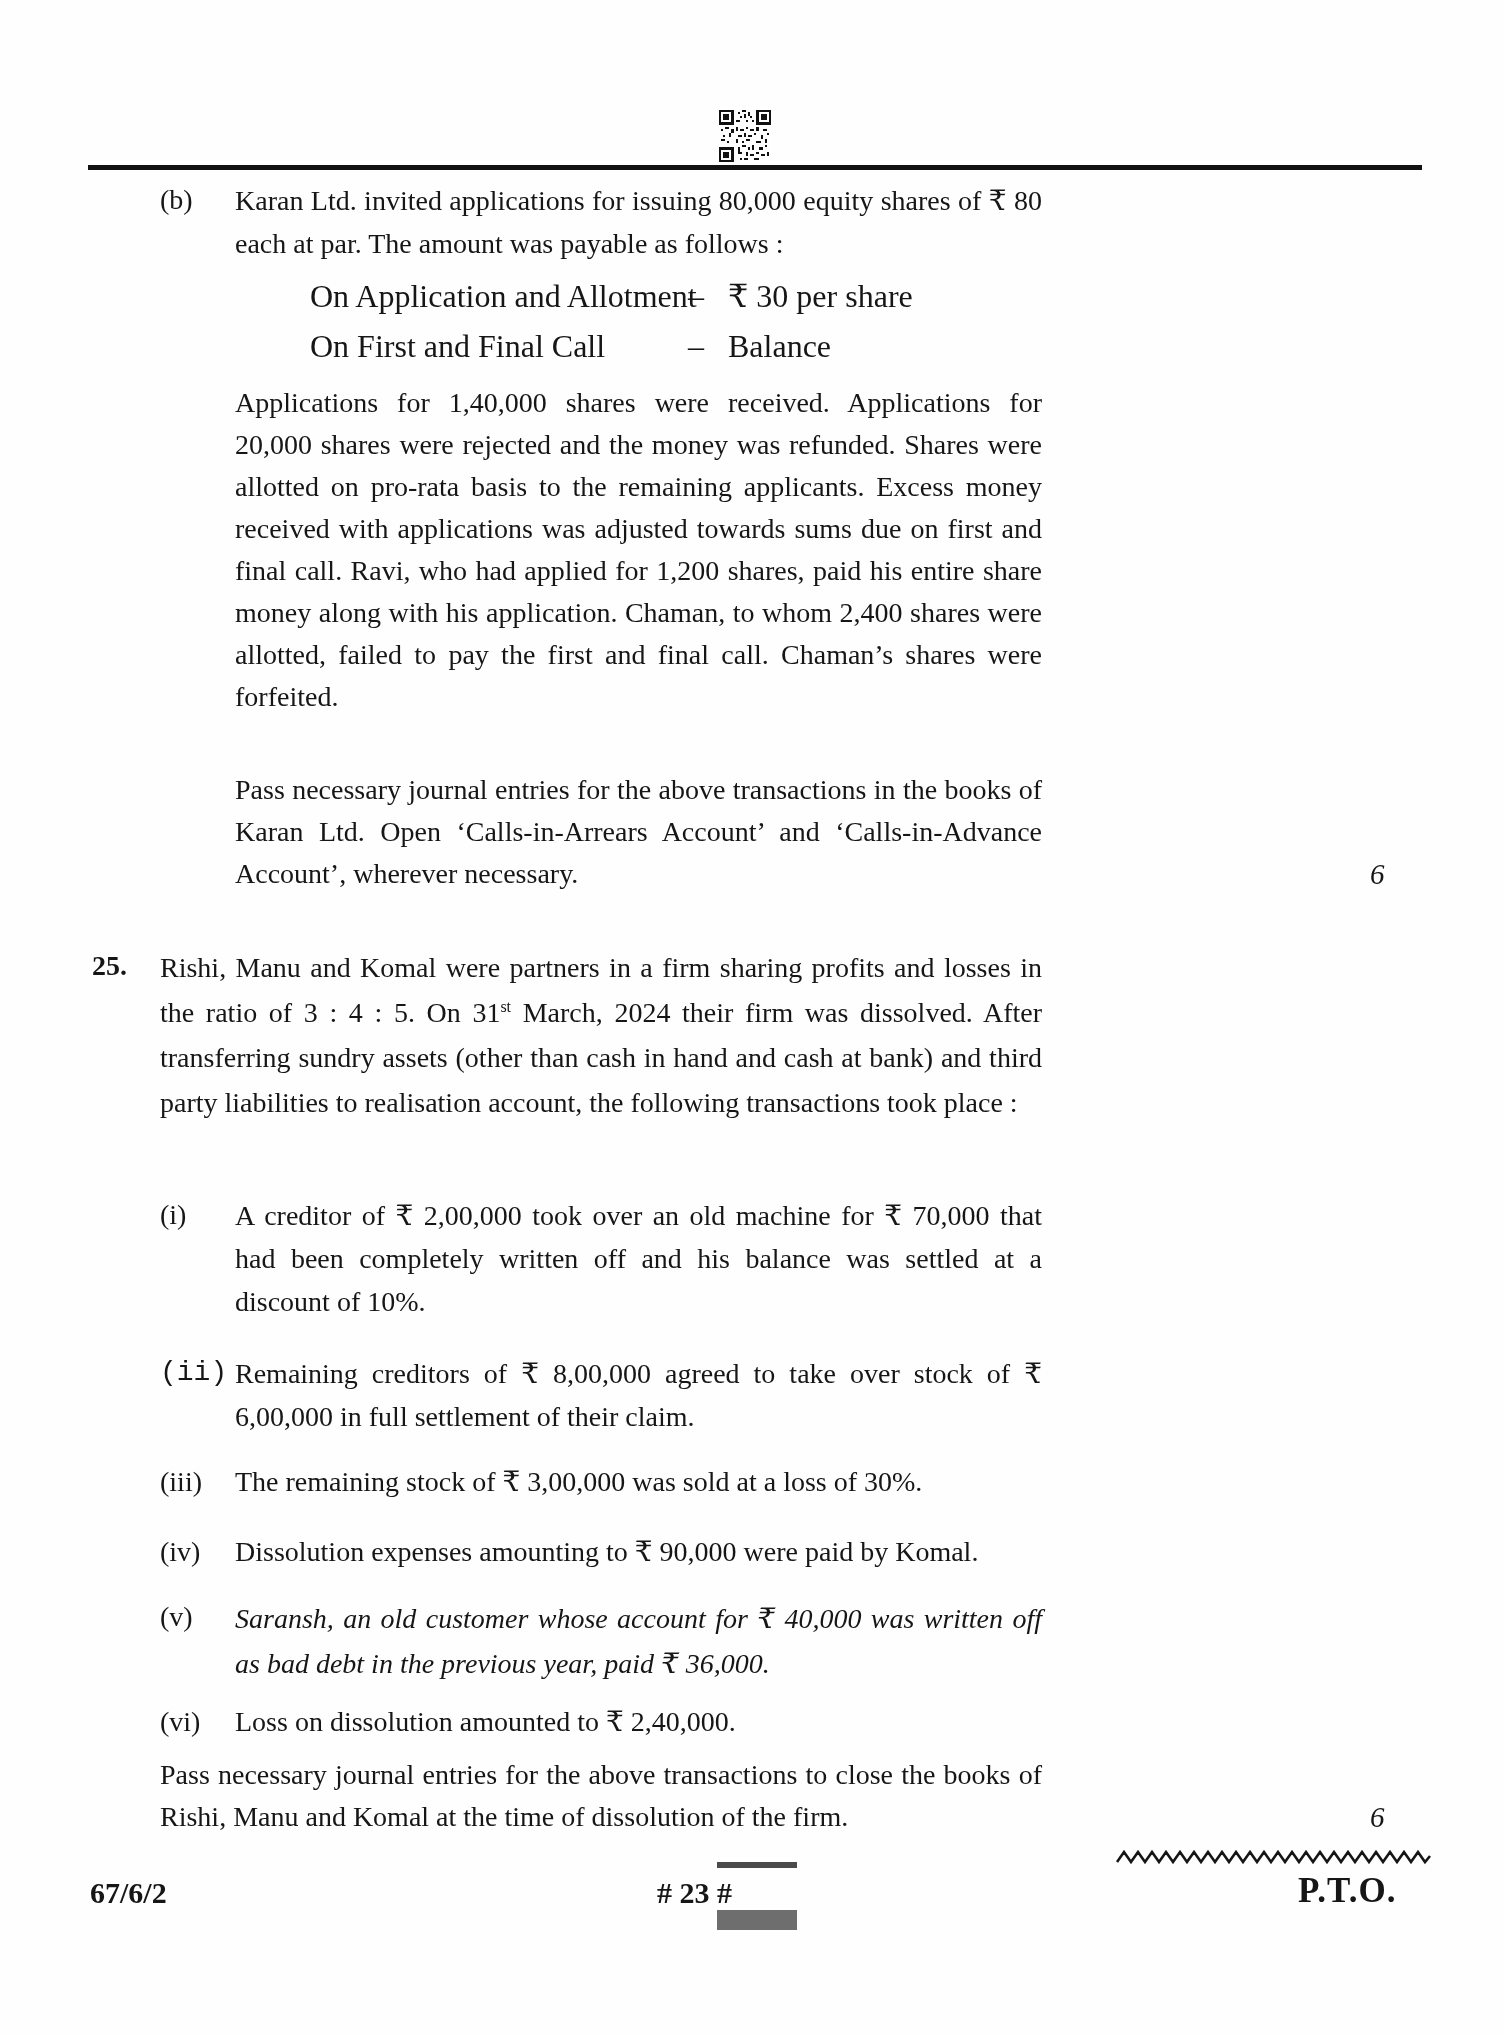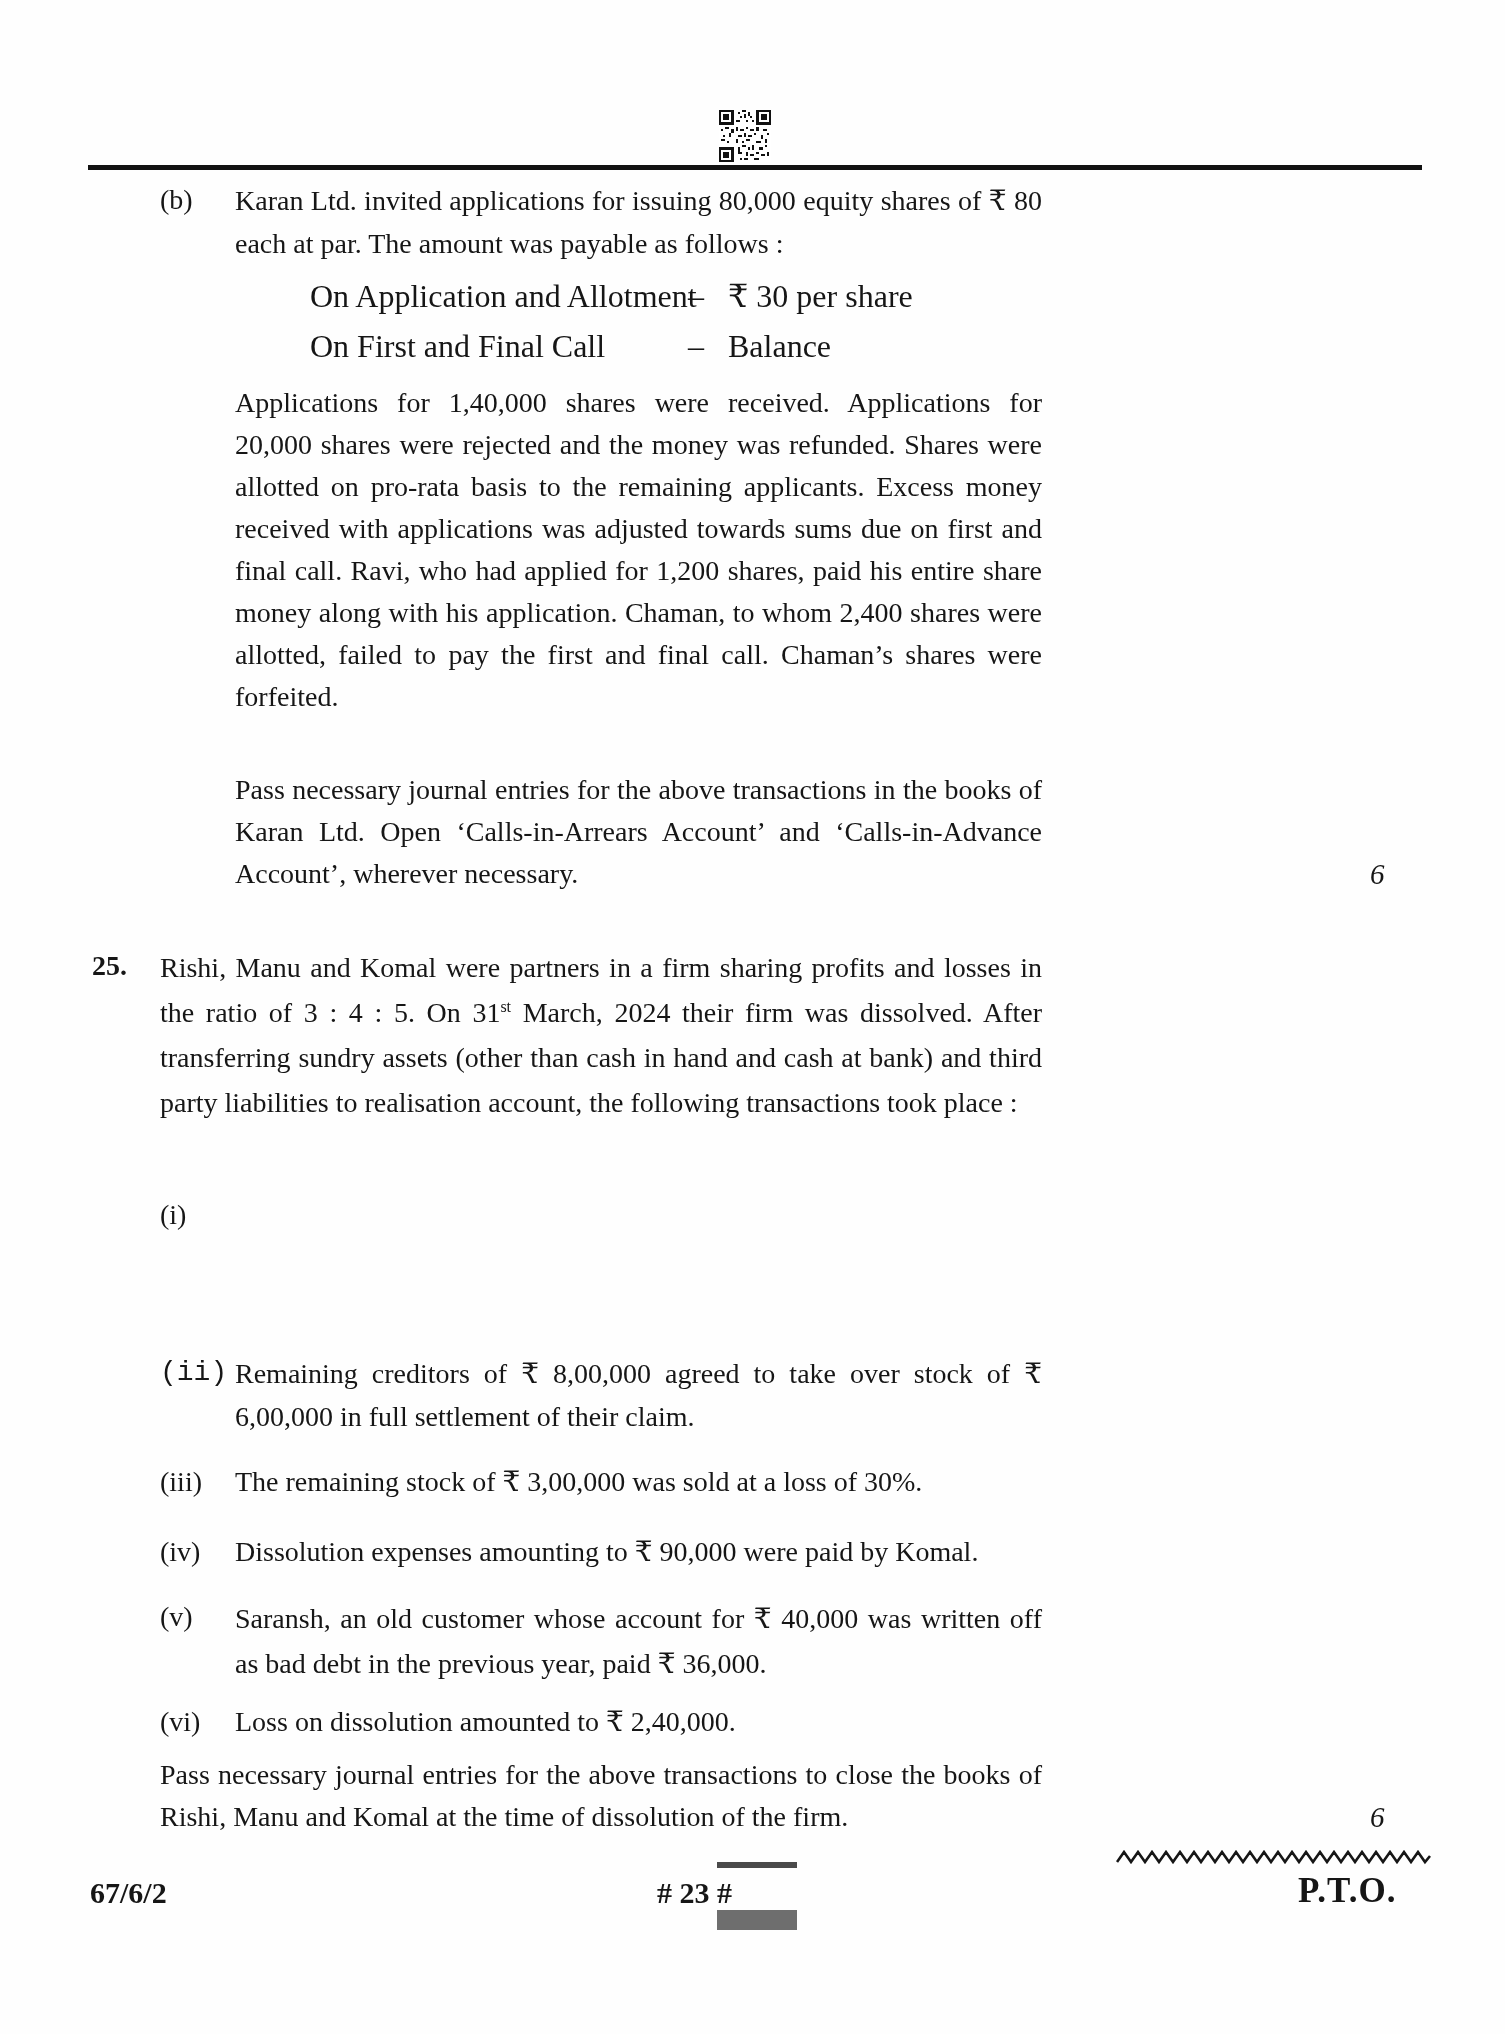--- a/index.html
+++ b/index.html
@@ -114,32 +114,33 @@
   <div class="abs txt just" style="left:235px;top:382px;width:807px;">Applications for 1,40,000 shares were received. Applications for 20,000 shares were rejected and the money was refunded. Shares were allotted on pro-rata basis to the remaining applicants. Excess money received with applications was adjusted towards sums due on first and final call. Ravi, who had applied for 1,200 shares, paid his entire share money along with his application. Chaman, to whom 2,400 shares were allotted, failed to pay the first and final call. Chaman’s shares were forfeited.</div>
 
   <div class="abs txt just" style="left:235px;top:769px;width:807px;">Pass necessary journal entries for the above transactions in the books of Karan Ltd. Open ‘Calls-in-Arrears Account’ and ‘Calls-in-Advance Account’, wherever necessary.</div>
 
   <div class="abs marks" style="left:1370px;top:853px;">6</div>
 
   <div class="abs label bold" style="left:92px;top:945px;">25.</div>
   <div class="abs txt just" style="left:160px;top:945px;width:882px;line-height:45px;"><span>Rishi, Manu and Komal were partners in a firm sharing profits and losses in the ratio of 3 : 4 : 5. On 31</span><sup class="st">st</sup><span> March, 2024 their firm was dissolved. After transferring sundry assets (other than cash in hand and cash at bank) and third party liabilities to realisation account, the following transactions took place :</span></div>
 
   <div class="abs label" style="left:160px;top:1194px;">(i)</div>
+  <div class="abs txt just" style="left:235px;top:1194px;width:807px;line-height:43px;">A creditor of ₹ 2,00,000 took over an old machine for ₹ 70,000 that had been completely written off and his balance was settled at a discount of 10%.</div>
 
   <div class="abs label" style="left:160px;top:1352px;font-family:Liberation Mono, monospace;">(ii)</div>
   <div class="abs txt just" style="left:235px;top:1352px;width:807px;line-height:43px;">Remaining creditors of ₹ 8,00,000 agreed to take over stock of ₹ 6,00,000 in full settlement of their claim.</div>
 
   <div class="abs label" style="left:160px;top:1461px;">(iii)</div>
   <div class="abs txt" style="left:235px;top:1461px;width:807px;">The remaining stock of ₹ 3,00,000 was sold at a loss of 30%.</div>
 
   <div class="abs label" style="left:160px;top:1531px;">(iv)</div>
   <div class="abs txt" style="left:235px;top:1531px;width:807px;">Dissolution expenses amounting to ₹ 90,000 were paid by Komal.</div>
 
   <div class="abs label" style="left:160px;top:1596px;">(v)</div>
-  <div class="abs txt just" style="left:235px;top:1596px;width:807px;line-height:45px;">Saransh, an old customer whose account for ₹ 40,000 was written off as bad debt in the previous year, paid ₹ 36,000.</div>
+  <div class="abs txt just" style="left:235px;top:1596px;width:807px;line-height:45px;font-style:italic;">Saransh, an old customer whose account for ₹ 40,000 was written off as bad debt in the previous year, paid ₹ 36,000.</div>
 
   <div class="abs label" style="left:160px;top:1701px;">(vi)</div>
   <div class="abs txt" style="left:235px;top:1701px;width:807px;">Loss on dissolution amounted to ₹ 2,40,000.</div>
 
   <div class="abs txt just" style="left:160px;top:1754px;width:882px;">Pass necessary journal entries for the above transactions to close the books of Rishi, Manu and Komal at the time of dissolution of the firm.</div>
 
   <div class="abs marks" style="left:1370px;top:1796px;">6</div>
 
   <svg class="abs" style="left:1116px;top:1849px;" width="316" height="18" viewBox="0 0 316 18">
     <path d="M1 13 L8 3 L15 13 L22 3 L29 13 L36 3 L43 13 L50 3 L57 13 L64 3 L71 13 L78 3 L85 13 L92 3 L99 13 L106 3 L113 13 L120 3 L127 13 L134 3 L141 13 L148 3 L155 13 L162 3 L169 13 L176 3 L183 13 L190 3 L197 13 L204 3 L211 13 L218 3 L225 13 L232 3 L239 13 L246 3 L253 13 L260 3 L267 13 L274 3 L281 13 L288 3 L295 13 L302 3 L309 13 L314 7" fill="none" stroke="#161616" stroke-width="2.6"></path>

